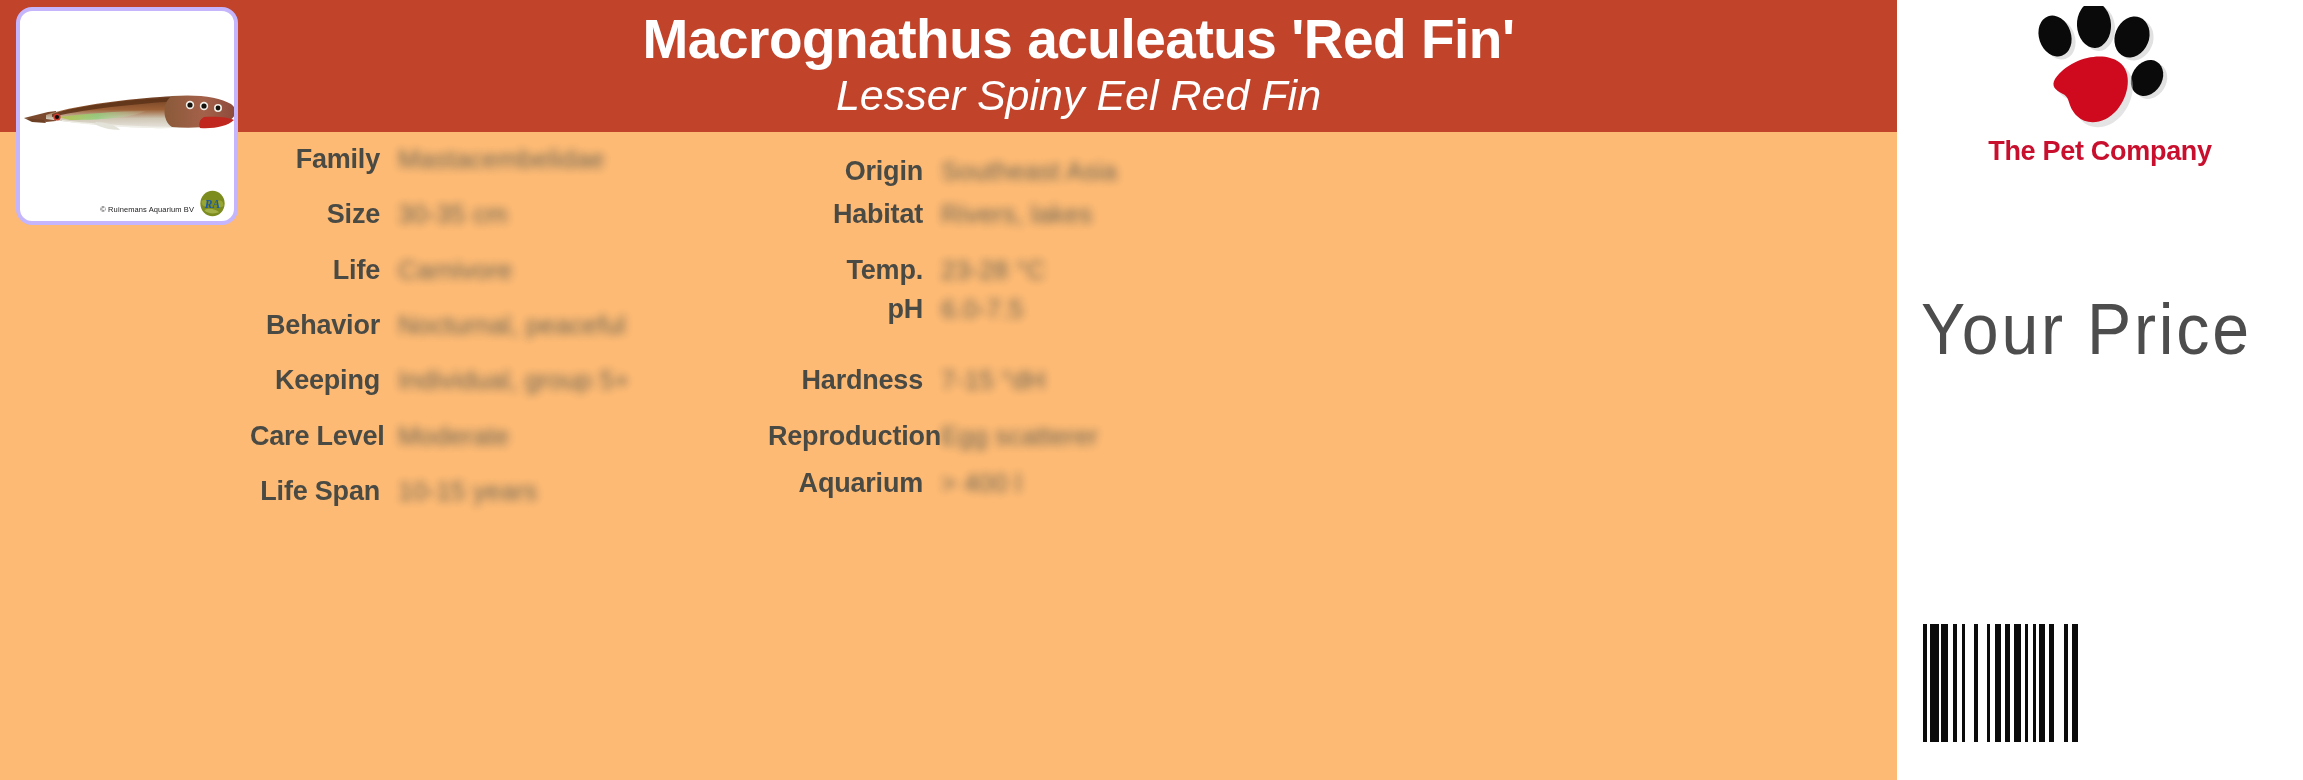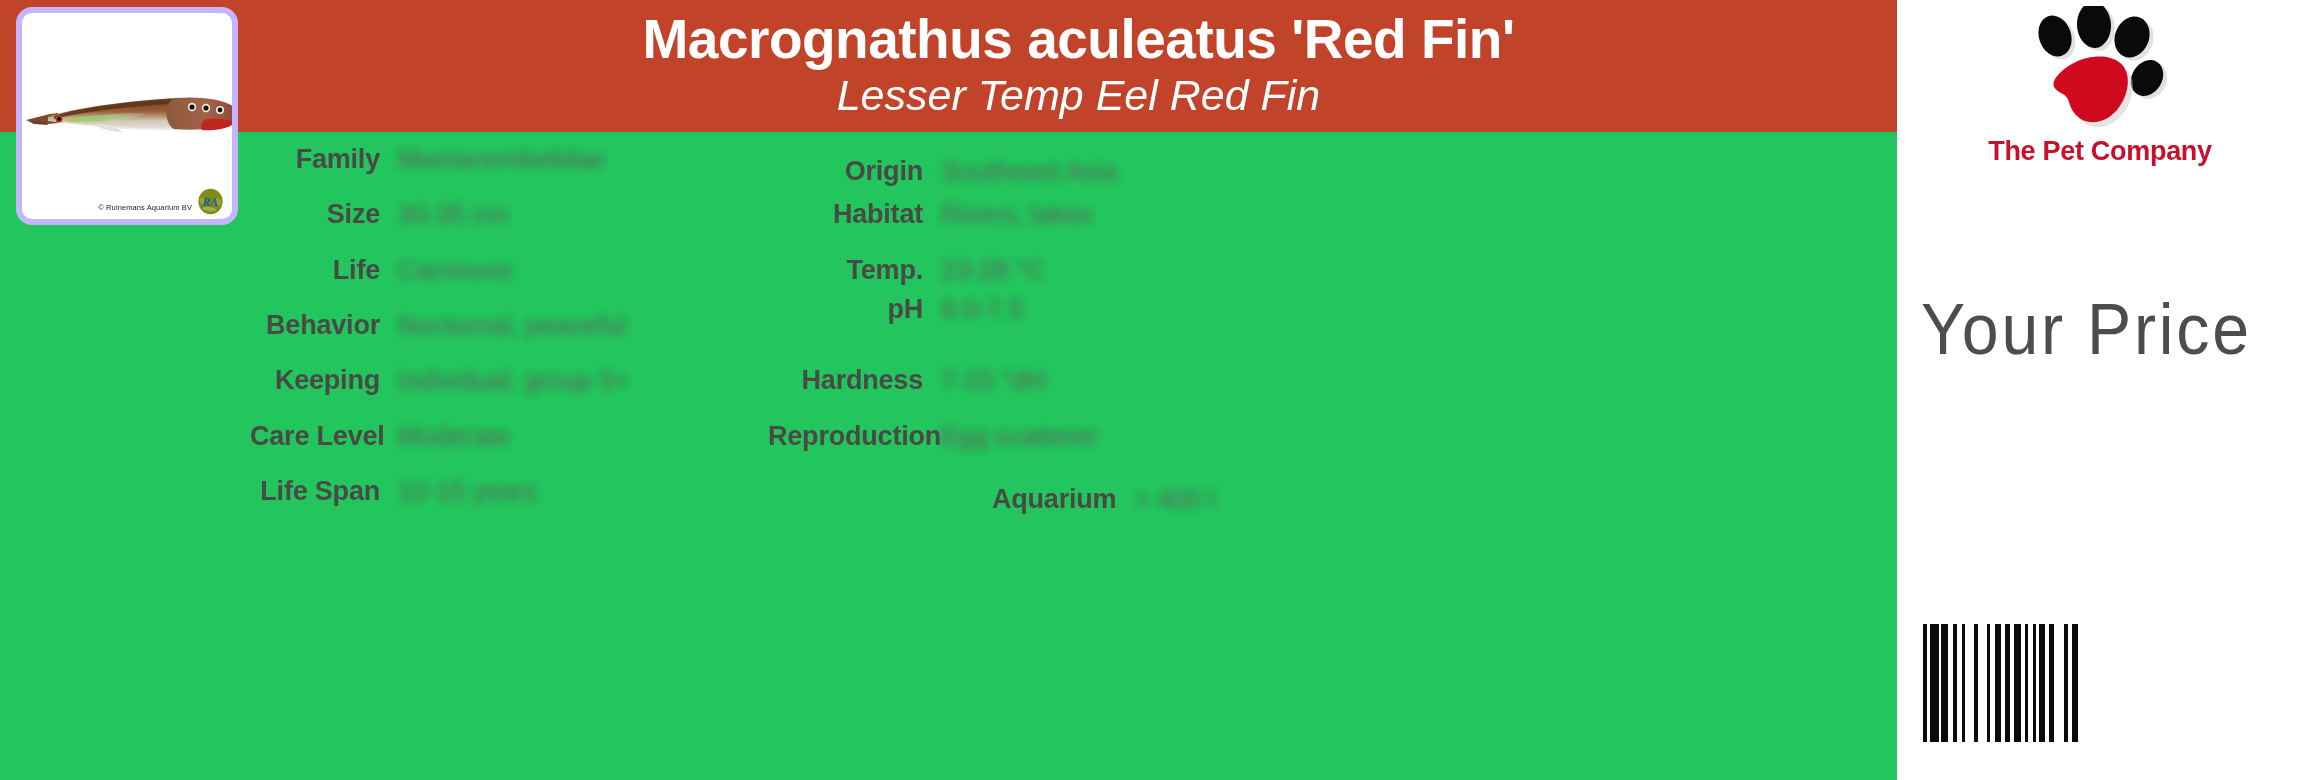--- a/index.html
+++ b/index.html
@@ -22,21 +22,21 @@
     overflow: hidden;
   }
 
   
   .info-region {
     position: absolute;
     left: 0;
     top: 0;
     width: 1897px;
     height: 780px;
-    background: #22c55e;
+    background: #fdba74;
     overflow: hidden;
   }
 
   .header-banner {
     position: absolute;
     left: 0;
     top: 0;
     width: 1897px;
     height: 132px;
     background: #c0432a;
@@ -74,21 +74,21 @@
   }
 
   
   .photo-card {
     position: absolute;
     left: 16px;
     top: 7px;
     width: 222px;
     height: 218px;
     background: #ffffff;
-    border: 6px solid #c4b5fd;
+    border: 4px solid #c4b5fd;
     border-radius: 16px;
     box-sizing: border-box;
     overflow: hidden;
     z-index: 5;
   }
 
   .fish-photo {
     position: absolute;
     left: 0;
     top: 0;
@@ -246,21 +246,21 @@
 </head>
 <body>
 
 <div class="label-card">
 
   <div class="info-region">
 
     <div class="header-banner">
       <div class="header-text">
         <div class="species-title">Macrognathus aculeatus 'Red Fin'</div>
-        <div class="species-common">Lesser Temp Eel Red Fin</div>
+        <div class="species-common">Lesser Spiny Eel Red Fin</div>
       </div>
     </div>
 
     <div class="spec-grid">
 
       <div class="spec-col left">
         <div class="spec-row" style="top:0px;">
           <span class="spec-label">Family</span>
           <span class="spec-value">Mastacembelidae</span>
         </div>
@@ -308,21 +308,21 @@
           <span class="spec-value">6.0-7.5</span>
         </div>
         <div class="spec-row" style="top:221px;">
           <span class="spec-label">Hardness</span>
           <span class="spec-value">7-15 °dH</span>
         </div>
         <div class="spec-row" style="top:277px;">
           <span class="spec-label">Reproduction</span>
           <span class="spec-value">Egg scatterer</span>
         </div>
-        <div class="spec-row" style="top:340px;justify-content:center;">
+        <div class="spec-row" style="top:324px;">
           <span class="spec-label">Aquarium</span>
           <span class="spec-value">&gt; 400 l</span>
         </div>
       </div>
 
     </div>
   </div>
 
   <div class="photo-card">
     <div class="fish-photo">

